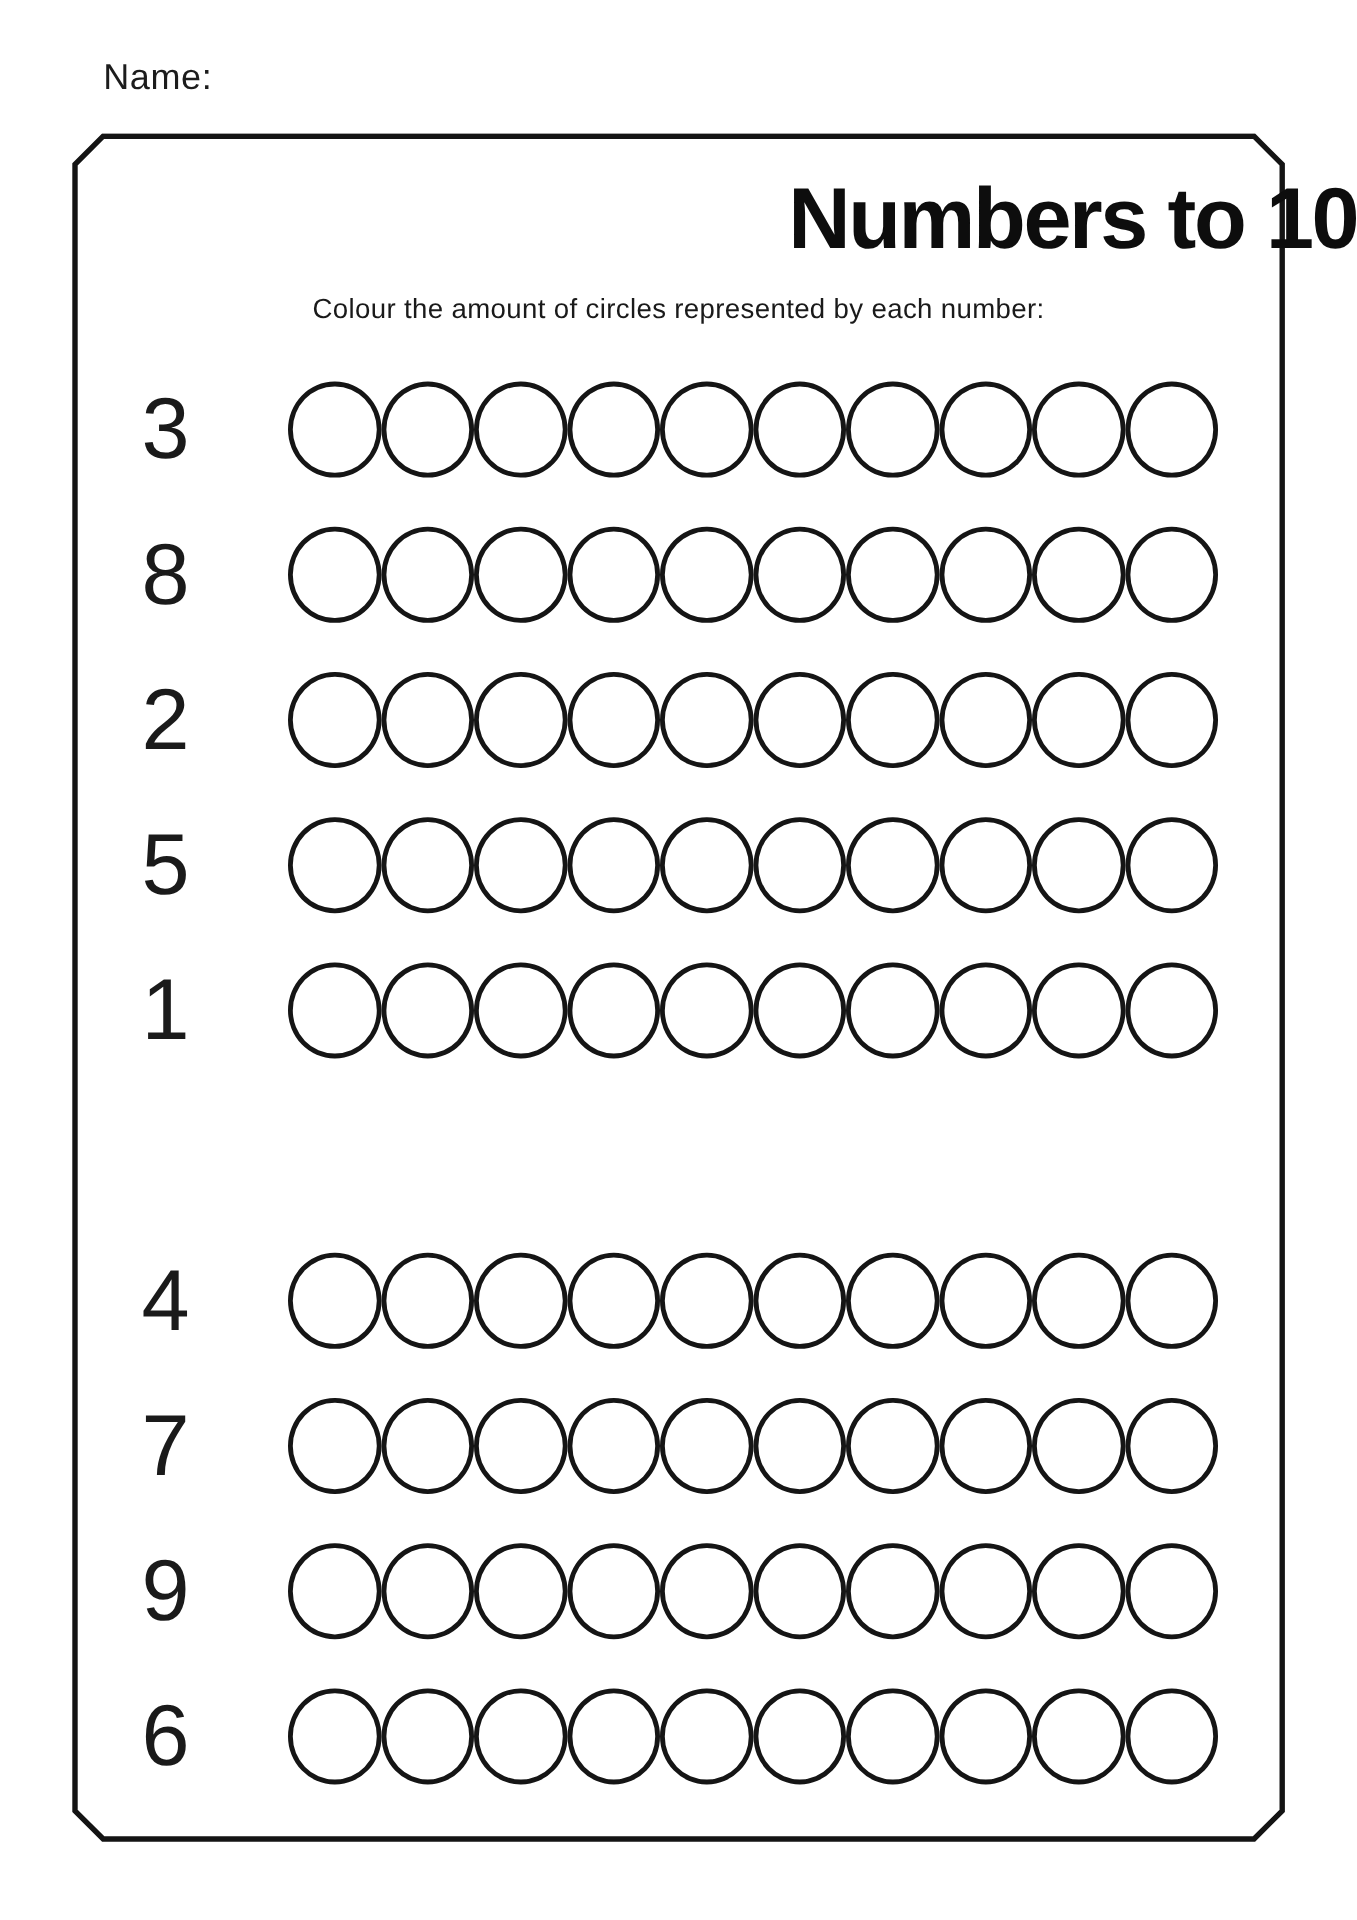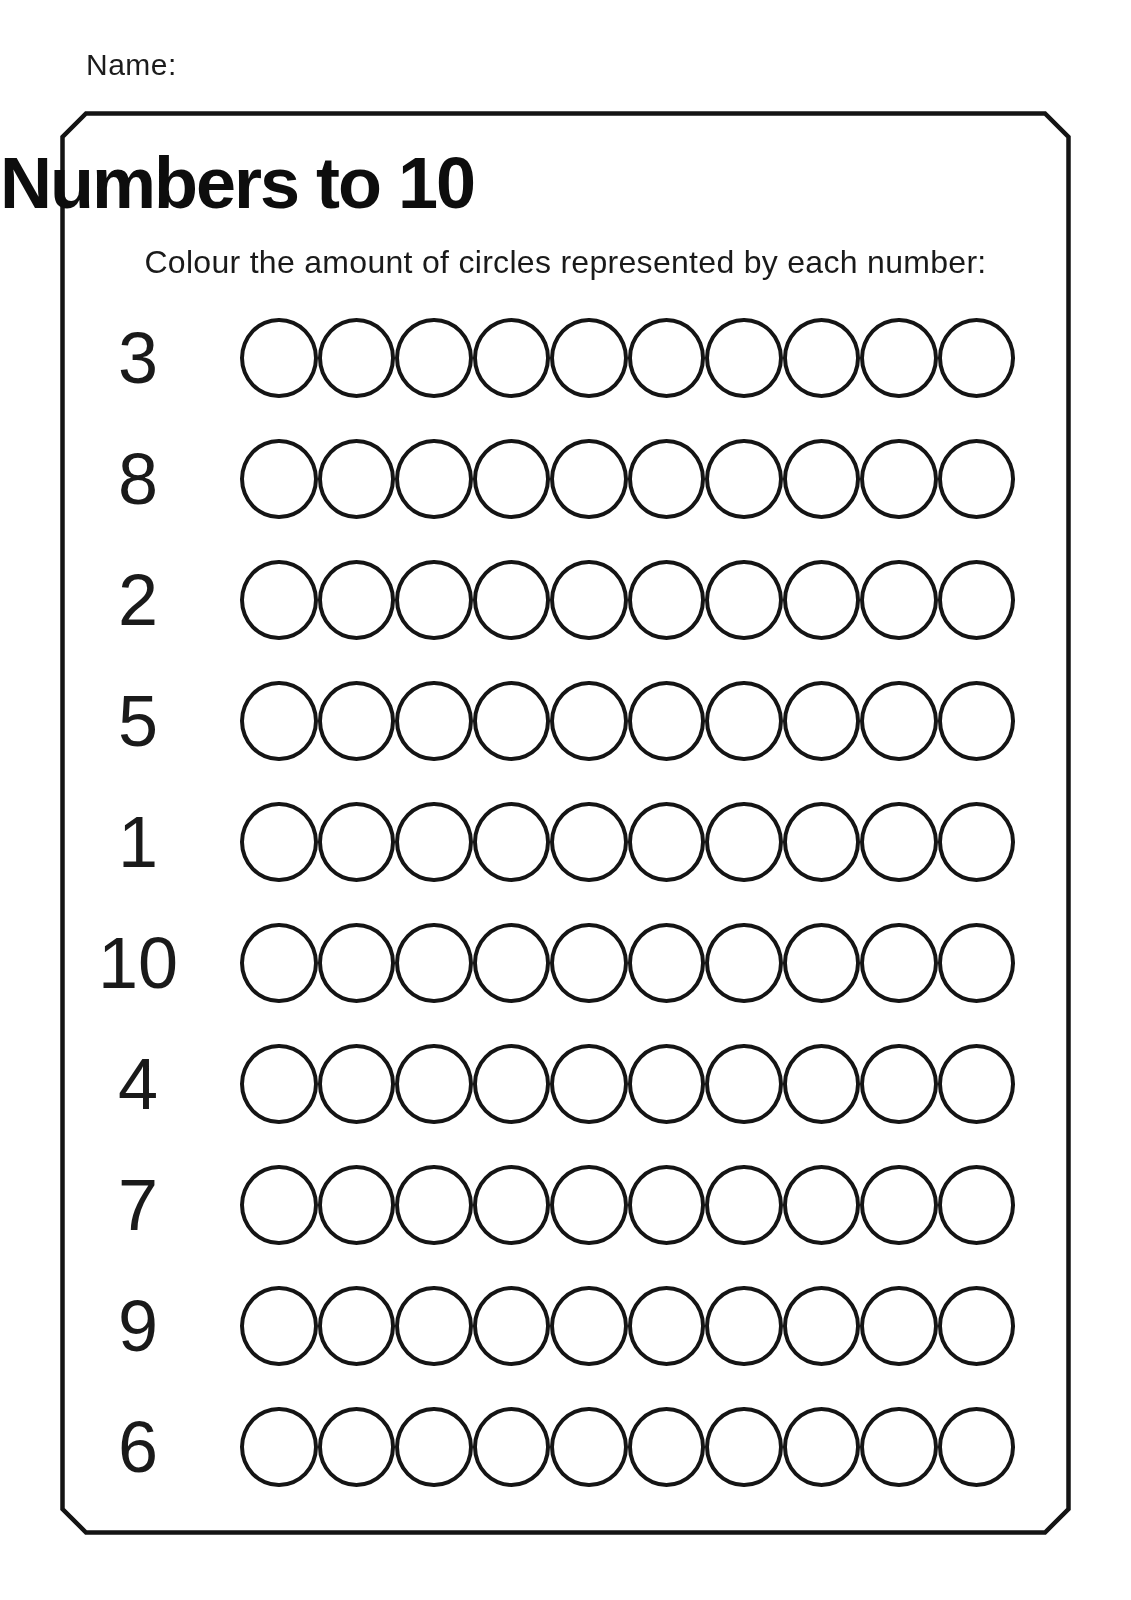--- a/index.html
+++ b/index.html
@@ -35,37 +35,37 @@
     stroke-width: 4.5;
     stroke-linejoin: miter;
   }
 
   .title {
     position: absolute;
     left: 0;
     right: 0;
     top: 146px;
     margin: 0;
-    text-align: left;
+    text-align: right;
     font-family: "Liberation Sans", "DejaVu Sans", sans-serif;
     font-weight: bold;
     font-size: 72px;
     letter-spacing: -2px;
     color: #0d0d0d;
     line-height: 1.05;
   }
 
   .subtitle {
     position: absolute;
     left: 0;
     right: 0;
     top: 244px;
     margin: 0;
     text-align: center;
-    font-size: 32px;
+    font-size: 23px;
     letter-spacing: 0.3px;
     color: #1a1a1a;
   }
 
   .rows { position: absolute; left: 0; top: 0; width: 100%; height: 100%; }
 
   .row {
     position: absolute;
     left: 0;
     width: 100%;
@@ -186,35 +186,20 @@
           <div class="circle"></div>
           <div class="circle"></div>
           <div class="circle"></div>
           <div class="circle"></div>
           <div class="circle"></div>
           <div class="circle"></div>
           <div class="circle"></div>
           <div class="circle"></div>
         </div>
       </div>
-      <div class="row" style="top: 923px;">
-        <div class="row-number">10</div>
-        <div class="circles">
-          <div class="circle"></div>
-          <div class="circle"></div>
-          <div class="circle"></div>
-          <div class="circle"></div>
-          <div class="circle"></div>
-          <div class="circle"></div>
-          <div class="circle"></div>
-          <div class="circle"></div>
-          <div class="circle"></div>
-          <div class="circle"></div>
-        </div>
-      </div>
       <div class="row" style="top: 1044.1px;">
         <div class="row-number">4</div>
         <div class="circles">
           <div class="circle"></div>
           <div class="circle"></div>
           <div class="circle"></div>
           <div class="circle"></div>
           <div class="circle"></div>
           <div class="circle"></div>
           <div class="circle"></div>

